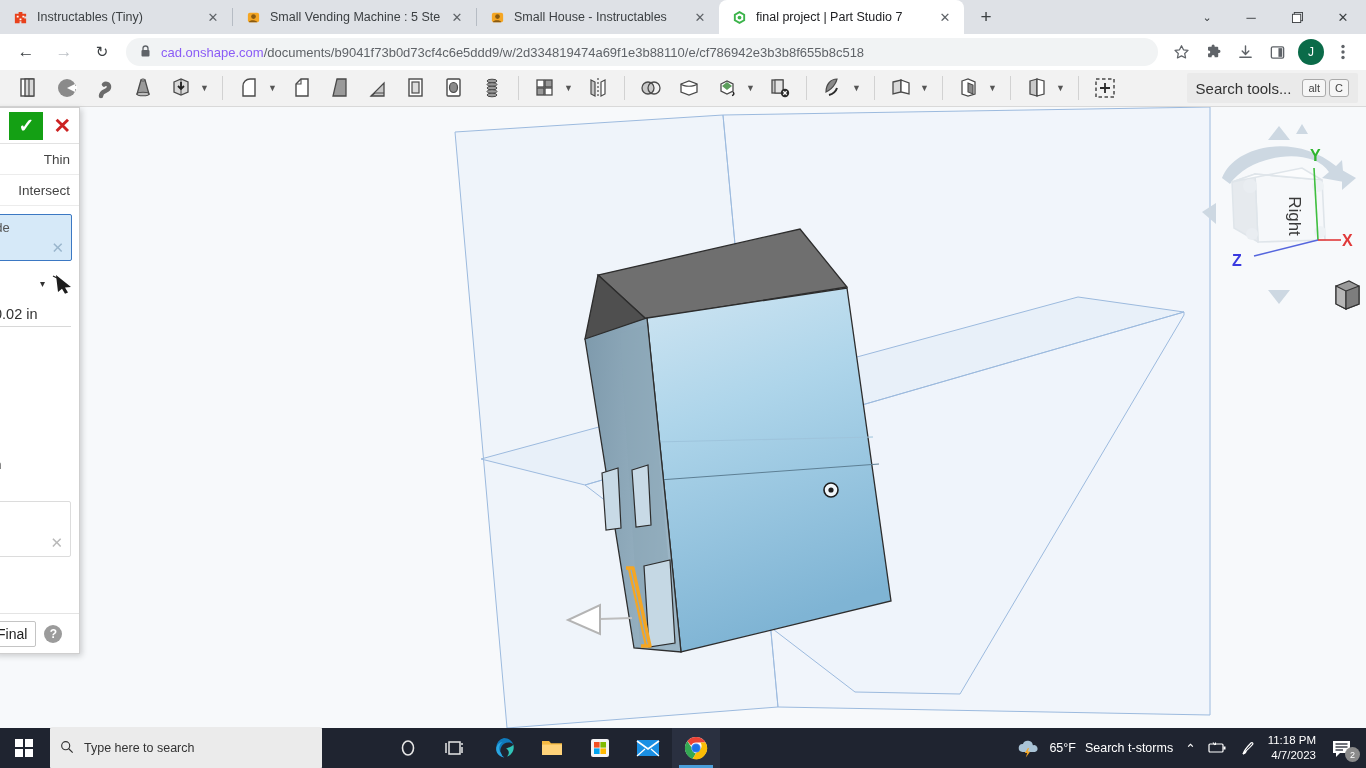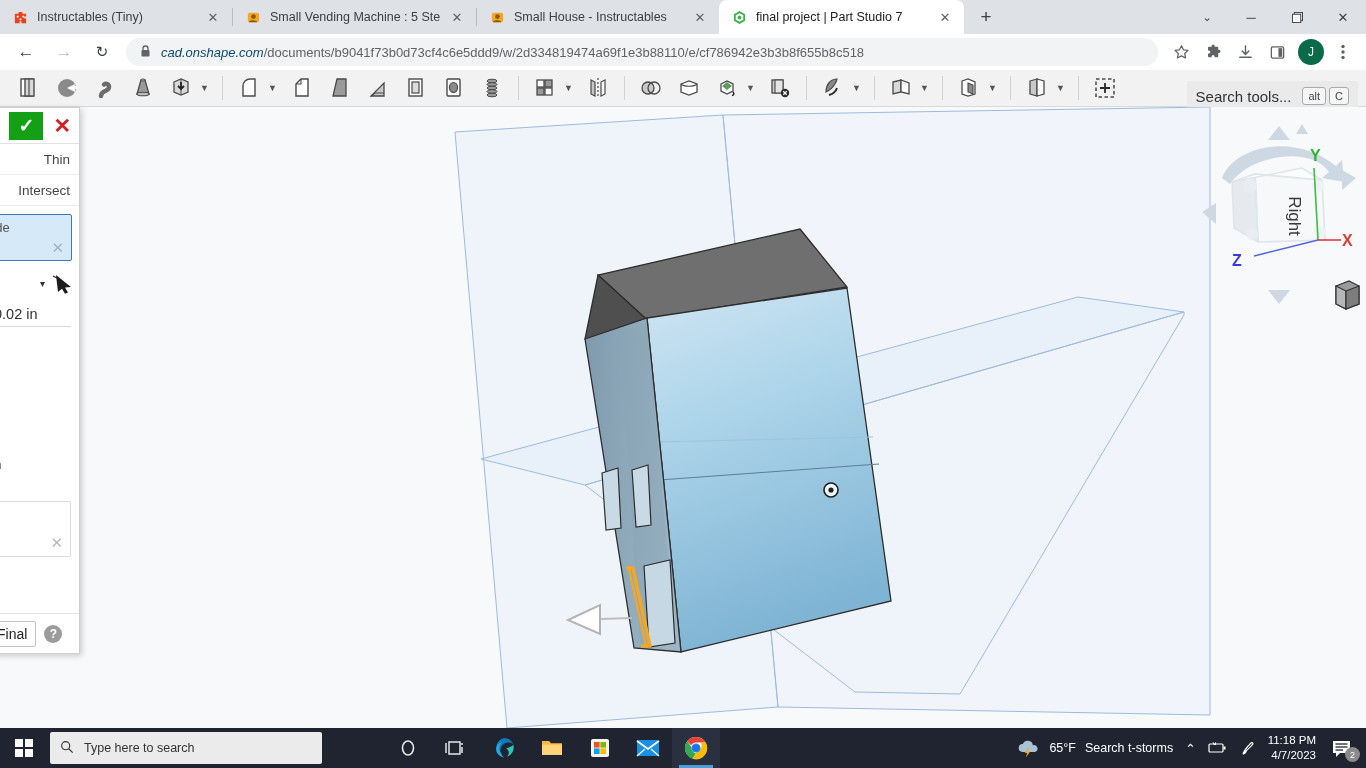--- a/index.html
+++ b/index.html
@@ -80,21 +80,21 @@
     flex: 1 1 auto; height: 28px; margin: 0 8px 0 8px;
     background: #f1f3f4; border-radius: 14px;
     display: flex; align-items: center; padding: 0 14px;
     min-width: 0;
   }
   .omnibox .lock { font-size: 11px; color: #5f6368; margin-right: 10px; flex: 0 0 auto; }
   .omnibox .url {
     font-size: 13px; color: #5f6368; white-space: nowrap; overflow: hidden;
     text-overflow: ellipsis;
   }
-  .omnibox .url b { color: #0c4a6e; font-weight: 400; font-style: italic; }
+  .omnibox .url b { color: #8b5cf6; font-weight: 400; }
   .toolicon {
     width: 30px; height: 30px; margin-right: 2px;
     display: flex; align-items: center; justify-content: center;
     color: #5f6368; font-size: 15px; flex: 0 0 auto;
   }
   .avatar {
     width: 26px; height: 26px; border-radius: 50%; background: #0b6b49;
     color: #fff; font-size: 12px; display: flex; align-items: center;
     justify-content: center; margin: 0 4px; flex: 0 0 auto;
   }
@@ -110,21 +110,21 @@
     padding: 0 3px; flex: 0 0 auto;
   }
   .tb-icon { width: 32px; height: 30px; display: flex; align-items: center; justify-content: center; }
   .tb-icon svg { display: block; }
   .tb-caret {
     width: 15px; height: 30px; display: flex; align-items: center;
     justify-content: center; color: #555; font-size: 9px;
   }
   .tb-div { width: 1px; height: 24px; background: #d2d2d2; margin: 0 7px; flex: 0 0 auto; }
   .searchtools {
-    position: absolute; right: 8px; top: 11px; height: 30px;
+    position: absolute; right: 8px; top: 3px; height: 30px;
     background: #eaeaea; border-radius: 2px;
     display: flex; align-items: center; padding: 0 9px;
   }
   .searchtools .st-label { font-size: 15px; color: #333; margin-right: 8px; }
   .kbd {
     border: 1px solid #aaa; border-radius: 3px; background: #f6f6f6;
     font-size: 11px; color: #444; padding: 1px 5px; margin-left: 3px;
     line-height: 14px; min-width: 17px; text-align: center;
   }
 
@@ -211,21 +211,21 @@
   
   .taskbar {
     position: absolute; left: 0; bottom: 0; width: 1366px; height: 40px;
     background: #1f2430; display: flex; align-items: center;
   }
   .start {
     width: 48px; height: 40px; display: flex; align-items: center;
     justify-content: center;
   }
   .tb-search {
-    width: 272px; height: 32px; background: #ebebeb; border-radius: 2px;
+    width: 272px; height: 42px; background: #ebebeb; border-radius: 2px;
     display: flex; align-items: center; padding: 0 10px; margin-left: 2px;
   }
   .tb-search .mag { font-size: 13px; color: #333; margin-right: 10px; }
   .tb-search .ph { font-size: 12.5px; color: #333; }
   .tb-app {
     width: 48px; height: 40px; display: flex; align-items: center;
     justify-content: center; position: relative;
   }
   .tb-app.active { background: #2a3040; }
   .tb-app.active::after {

